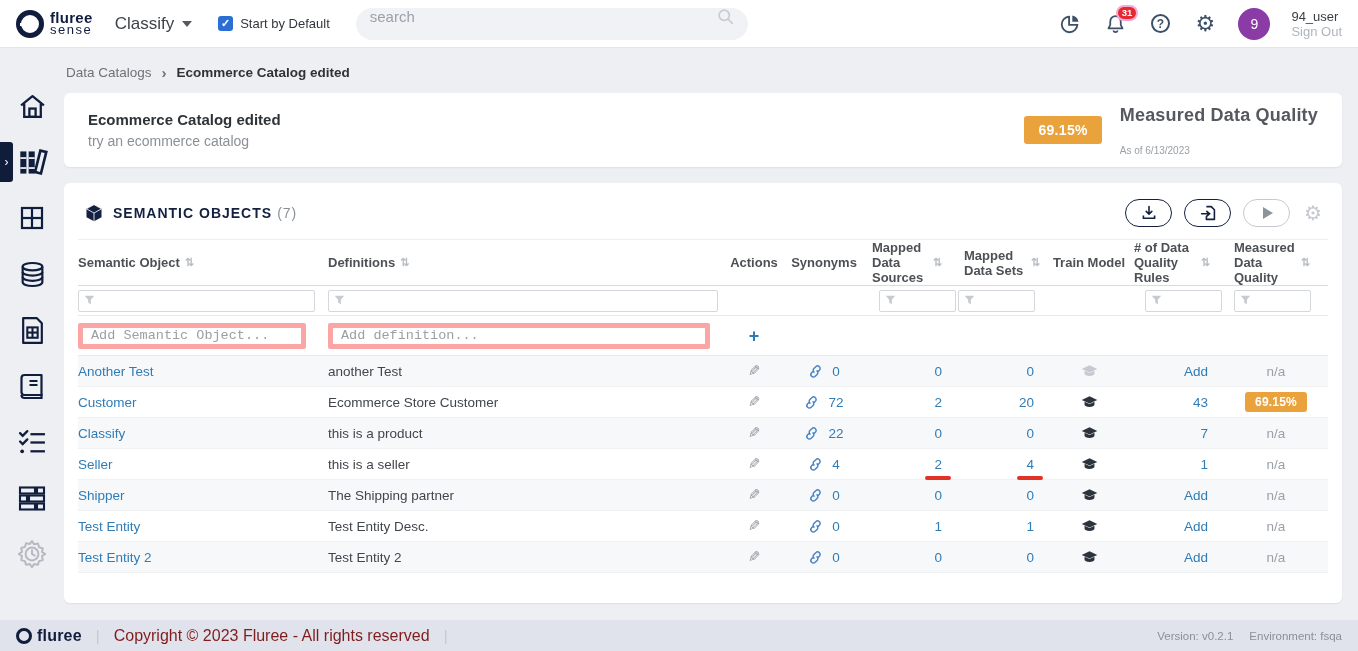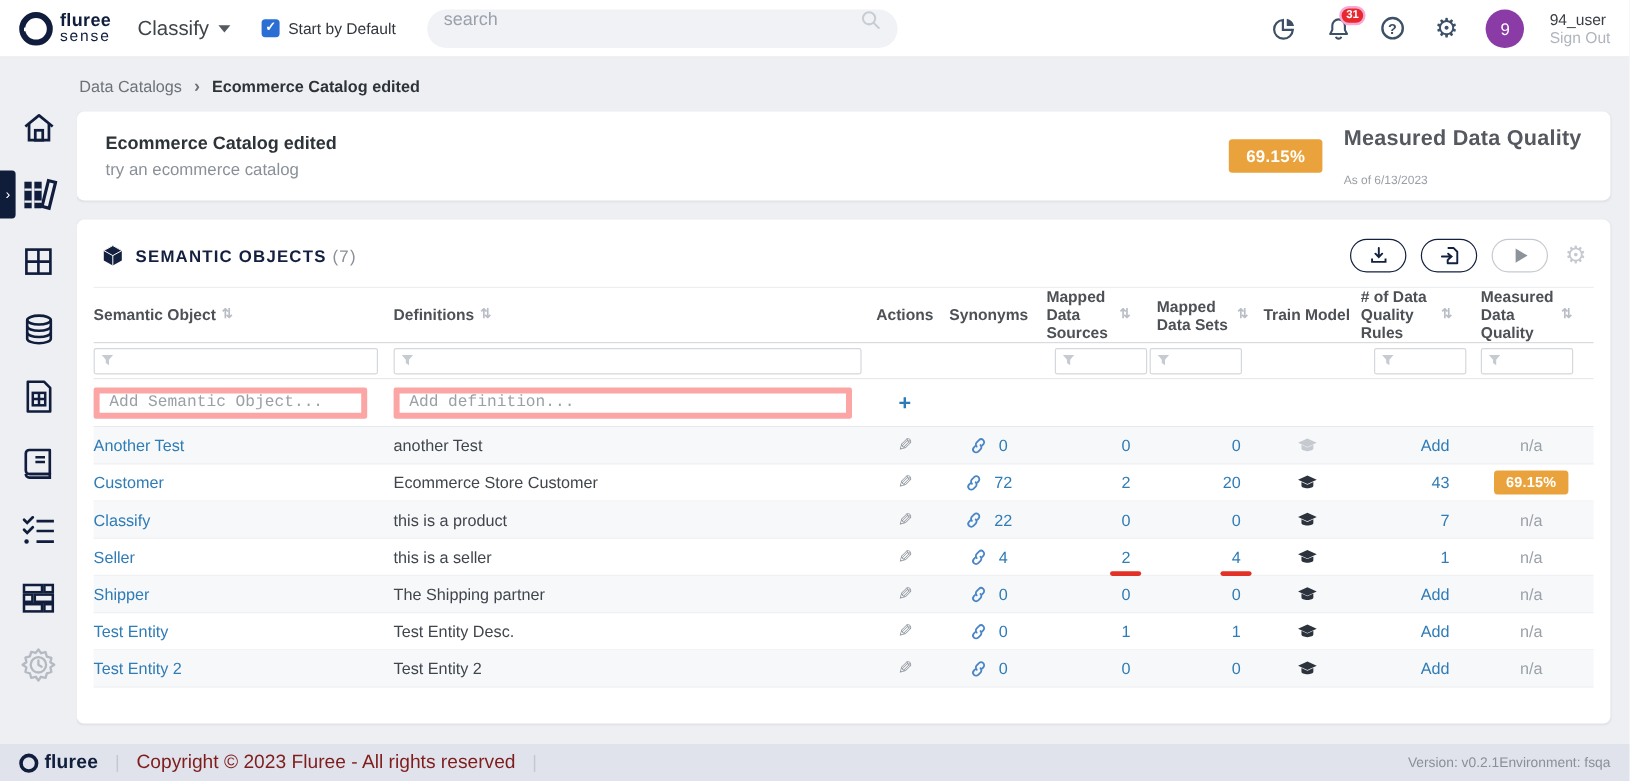--- a/index.html
+++ b/index.html
@@ -109,21 +109,21 @@
   .row-badge{background:#eaa33c;color:#fff;font-weight:bold;font-size:12px;padding:3px 10px;border-radius:3px;letter-spacing:.2px;}
   .annotated{position:relative;}
   .annotated::after{content:"";position:absolute;left:-9px;right:-9px;bottom:-8px;height:4px;background:#e23126;border-radius:2px;}
   
   .footer{height:31px;background:#e0e3ec;flex:0 0 auto;display:flex;align-items:center;padding:0 16px;gap:14px;}
   .f-brand{display:flex;align-items:center;gap:5px;}
   .f-ring{width:16px;height:16px;border:3.5px solid #101d3c;border-radius:50%;}
   .f-name{font-weight:bold;font-size:16px;color:#101d3c;letter-spacing:.2px;}
   .f-div{color:#c3c8d4;font-size:15px;}
   .f-copy{color:#7f1d1d;font-size:16px;}
-  .f-right{margin-left:auto;display:flex;color:#8a9097;font-size:11.5px;text-align:center;}
+  .f-right{margin-left:auto;display:flex;gap:16px;color:#8a9097;font-size:11.5px;text-align:center;}
   svg{display:block;}
 </style>
 </head>
 <body>
 
 <div class="topbar">
   <div class="brand">
     <div class="brand-ring">
         <span></span>
       </div>

